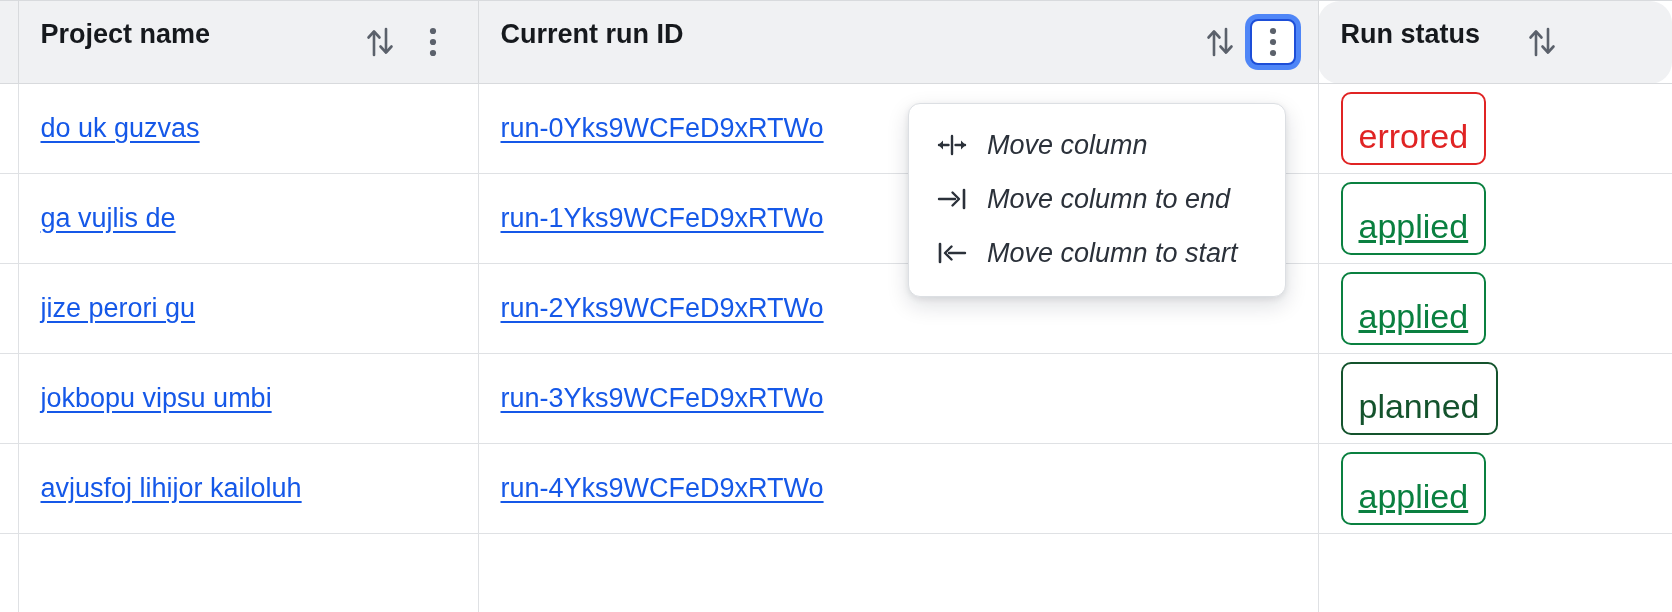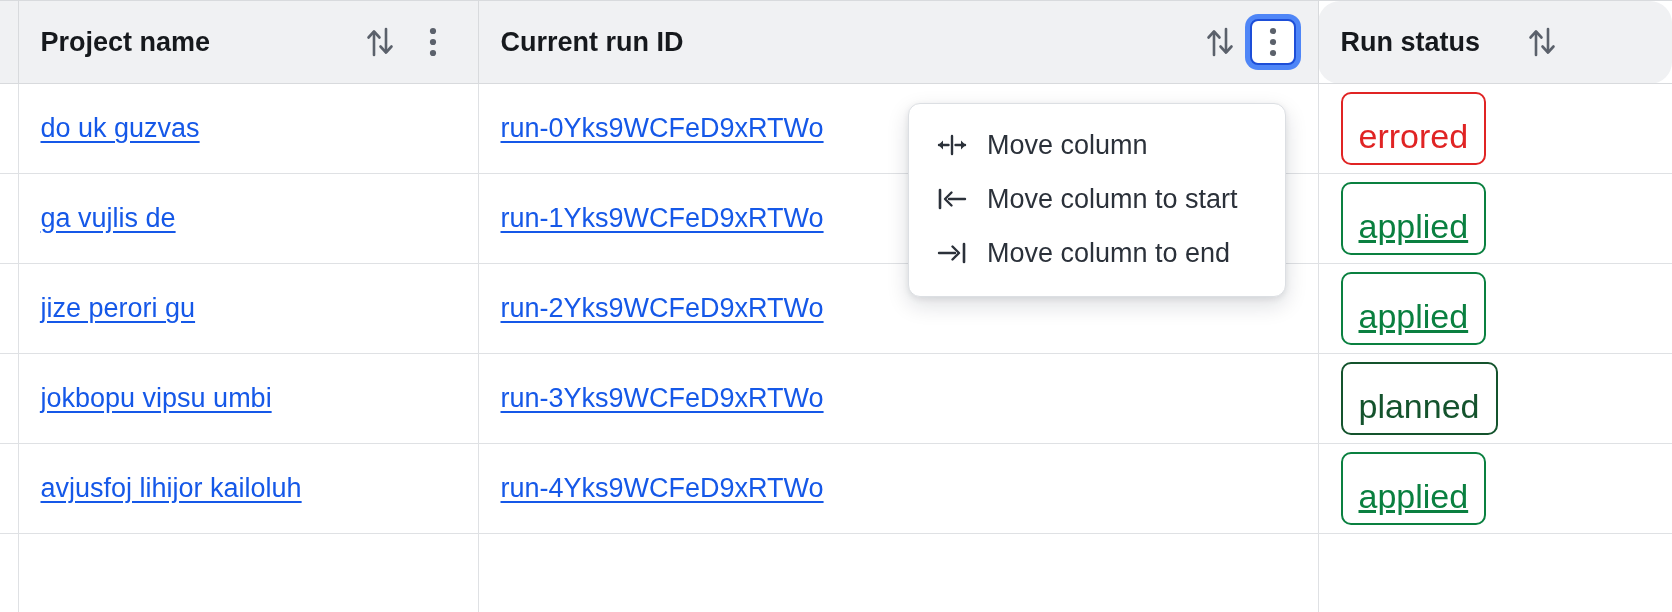--- a/index.html
+++ b/index.html
@@ -52,21 +52,21 @@
 
   thead th.gutter-head {
     padding: 0;
     border-right: 1px solid #d8dadd;
   }
 
   thead th.status-head { border-right: none; border-radius: 22px; }
 
   .head-inner {
     display: flex;
-    align-items: center;
+    align-items: flex-start;
     justify-content: space-between;
     width: 100%;
     height: 100%;
     gap: 10px;
   }
 
   .head-label { flex: 0 0 auto; }
 
   .head-tools {
     display: flex;
@@ -150,20 +150,21 @@
     left: 908px;
     top: 103px;
     width: 378px;
     background: #ffffff;
     border: 1px solid #dcdfe3;
     border-radius: 12px;
     box-shadow: 0 8px 22px rgba(16, 24, 40, 0.14),
                 0 2px 6px rgba(16, 24, 40, 0.08);
     padding: 14px 0 16px;
     z-index: 50;
+    font-style: italic;
   }
 
   .menu-item {
     display: flex;
     align-items: center;
     gap: 18px;
     padding: 10px 28px 10px 26px;
     font-size: 27px;
     color: #2b313a;
     cursor: pointer;
@@ -355,34 +356,34 @@
           <path d="M19.5 12 L29 12" stroke="#2b313a" stroke-width="2.4" stroke-linecap="round"></path>
           <path d="M25 7.5 L29.5 12 L25 16.5 Z" fill="#2b313a"></path>
         </svg>
       </span>
       <span class="menu-label">Move column</span>
     </div>
 
     <div class="menu-item">
       <span class="menu-icon">
         <svg width="32" height="24" viewBox="0 0 32 24" fill="none">
+          <path d="M28 3 L28 21" stroke="#2b313a" stroke-width="2.6" stroke-linecap="round"></path>
+          <path d="M3 12 L19 12" stroke="#2b313a" stroke-width="2.4" stroke-linecap="round"></path>
+          <path d="M16.5 5.5 L23 12 L16.5 18.5" stroke="#2b313a" stroke-width="2.4" stroke-linecap="round" stroke-linejoin="round" fill="none"></path>
+        </svg>
+      </span>
+      <span class="menu-label">Move column to end</span>
+    </div>
+
+    <div class="menu-item">
+      <span class="menu-icon">
+        <svg width="32" height="24" viewBox="0 0 32 24" fill="none">
           <path d="M4 3 L4 21" stroke="#2b313a" stroke-width="2.6" stroke-linecap="round"></path>
           <path d="M13 12 L29 12" stroke="#2b313a" stroke-width="2.4" stroke-linecap="round"></path>
           <path d="M15.5 5.5 L9 12 L15.5 18.5" stroke="#2b313a" stroke-width="2.4" stroke-linecap="round" stroke-linejoin="round" fill="none"></path>
         </svg>
       </span>
       <span class="menu-label">Move column to start</span>
     </div>
 
-    <div class="menu-item">
-      <span class="menu-icon">
-        <svg width="32" height="24" viewBox="0 0 32 24" fill="none">
-          <path d="M28 3 L28 21" stroke="#2b313a" stroke-width="2.6" stroke-linecap="round"></path>
-          <path d="M3 12 L19 12" stroke="#2b313a" stroke-width="2.4" stroke-linecap="round"></path>
-          <path d="M16.5 5.5 L23 12 L16.5 18.5" stroke="#2b313a" stroke-width="2.4" stroke-linecap="round" stroke-linejoin="round" fill="none"></path>
-        </svg>
-      </span>
-      <span class="menu-label">Move column to end</span>
-    </div>
-
   </div>
 
 </div>
 
 </body></html>

